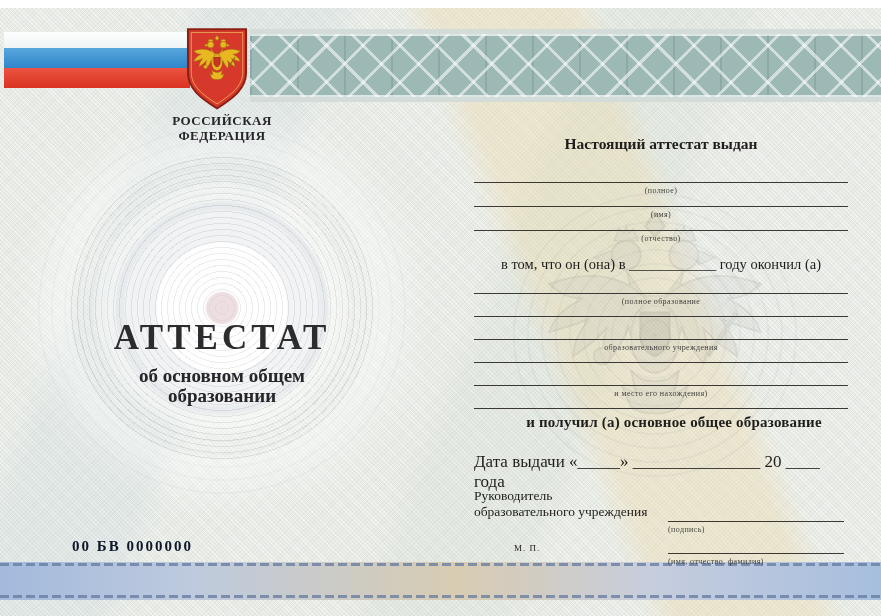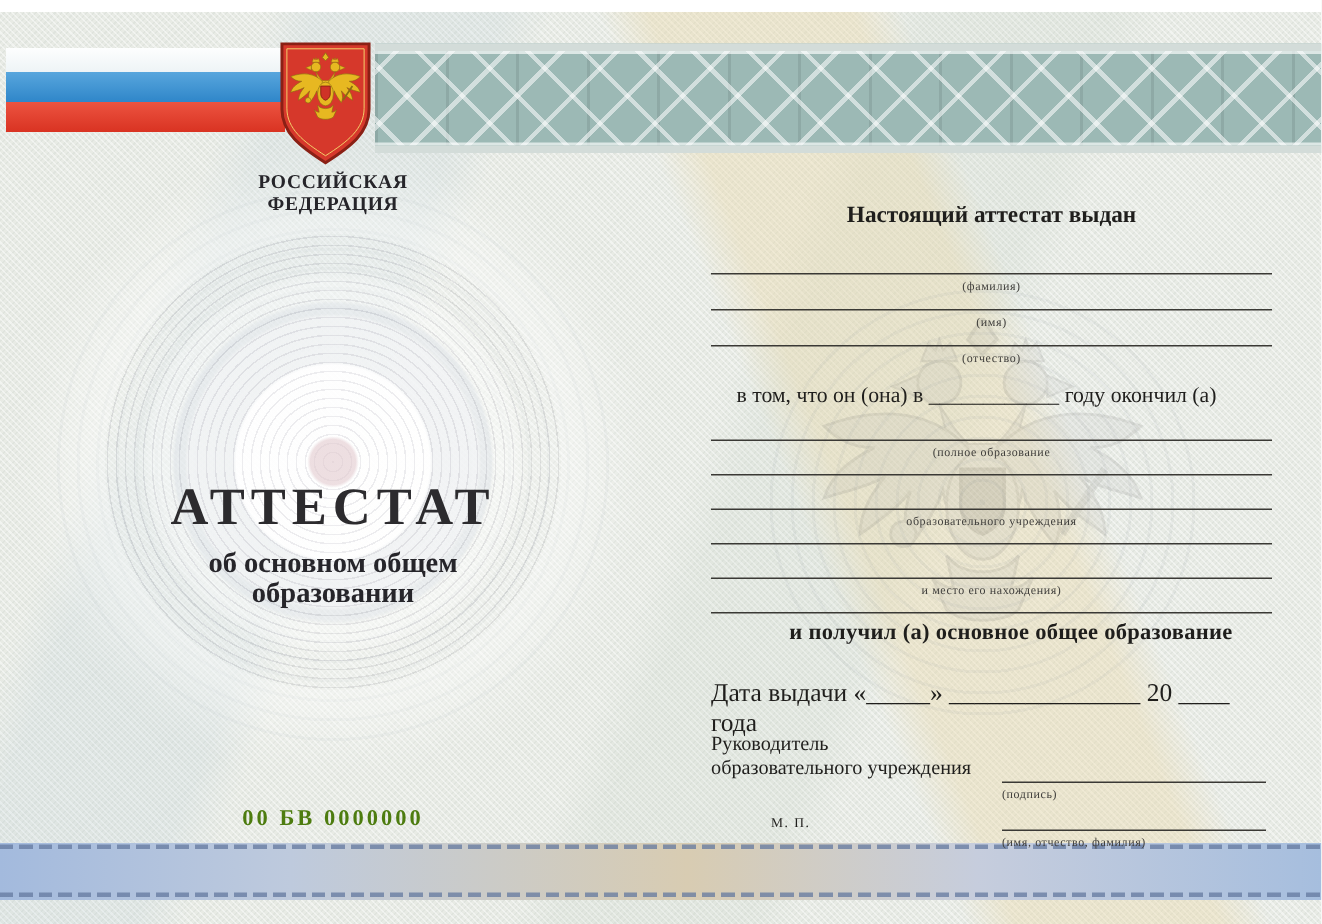--- a/index.html
+++ b/index.html
@@ -47,31 +47,31 @@
   .wm-eagle{position:absolute;left:535px;top:212px;width:240px;height:264px;z-index:1;opacity:.14;filter:grayscale(1);}
 
   .crest{position:absolute;left:184px;top:23px;width:66px;height:93px;z-index:4;}
 
   .country{position:absolute;left:147px;top:113px;width:150px;z-index:5;text-align:center;
     font-weight:700;font-size:13px;line-height:15px;color:#26252a;letter-spacing:.5px;}
   .title{position:absolute;left:70px;top:318px;width:304px;z-index:5;text-align:center;
     font-weight:700;font-size:35px;letter-spacing:4px;color:#2c2b2e;}
   .subtitle{position:absolute;left:70px;top:366px;width:304px;z-index:5;text-align:center;
     font-weight:700;font-size:19px;line-height:20px;color:#26252a;}
-  .serial{position:absolute;left:72px;top:538px;width:300px;z-index:5;text-align:center;
-    font-weight:700;font-size:15px;letter-spacing:2px;color:#4d7c0f;}
+  .serial{position:absolute;left:72px;top:538px;width:300px;z-index:5;text-align:left;
+    font-weight:700;font-size:15px;letter-spacing:2px;color:#0f172a;}
 
   
   .form-el{position:absolute;z-index:5;color:#1f1e1c;margin-top:25px;}
   .form-header{left:474px;top:110px;width:374px;text-align:center;font-weight:700;font-size:15.5px;}
   .rule{left:474px;width:374px;border-top:1.5px solid #3a3935;height:0;}
   .rule-sm{left:668px;width:176px;border-top:1.5px solid #3a3935;height:0;}
   .sublabel{left:474px;width:374px;text-align:center;font-size:8px;color:#403f3c;letter-spacing:.4px;}
   .sublabel-sm{left:668px;width:176px;text-align:left;font-size:8px;color:#403f3c;letter-spacing:.4px;}
-  .sentence{left:464px;top:231px;width:374px;text-align:center;font-size:14.5px;}
+  .sentence{left:474px;top:231px;width:374px;text-align:center;font-size:14.5px;}
   .earned{left:484px;top:389px;width:380px;font-weight:700;font-size:15px;letter-spacing:.2px;text-align:center;}
   .date-line{left:474px;top:427px;width:380px;font-size:17px;}
   .director{left:474px;top:463px;width:250px;font-size:13.5px;line-height:16px;}
   .mp{left:514px;top:518px;font-size:9px;letter-spacing:1px;}
 
   
   .bottom-band{position:absolute;left:0;right:0;top:562px;height:38px;z-index:2;
     background:linear-gradient(90deg,#a3badd 0%,#becadd 22%,#d8ccb2 52%,#c6cddd 74%,#a6bede 100%);}
   .bottom-band::before,.bottom-band::after{content:"";position:absolute;left:0;right:0;height:3px;opacity:.75;
     background:repeating-linear-gradient(90deg,#64799f 0 9px, rgba(0,0,0,0) 9px 13px);}
@@ -133,21 +133,21 @@
     <div class="title">АТТЕСТАТ</div>
     <div class="subtitle">
       <div>об основном общем</div>
       <div>образовании</div>
     </div>
     <div class="serial">00 БВ 0000000</div>
 
     <div class="form-el form-header">Настоящий аттестат выдан</div>
 
     <div class="form-el rule" style="top:157px"></div>
-    <div class="form-el sublabel" style="top:161px">(фамилия)</div>
+    <div class="form-el sublabel" style="top:161px">(полное)</div>
     <div class="form-el rule" style="top:181px"></div>
     <div class="form-el sublabel" style="top:185px">(имя)</div>
     <div class="form-el rule" style="top:205px"></div>
     <div class="form-el sublabel" style="top:209px">(отчество)</div>
 
     <div class="form-el sentence">в том, что он (она) в ____________ году окончил (а)</div>
 
     <div class="form-el rule" style="top:268px"></div>
     <div class="form-el sublabel" style="top:272px">(полное образование</div>
     <div class="form-el rule" style="top:291px"></div>

